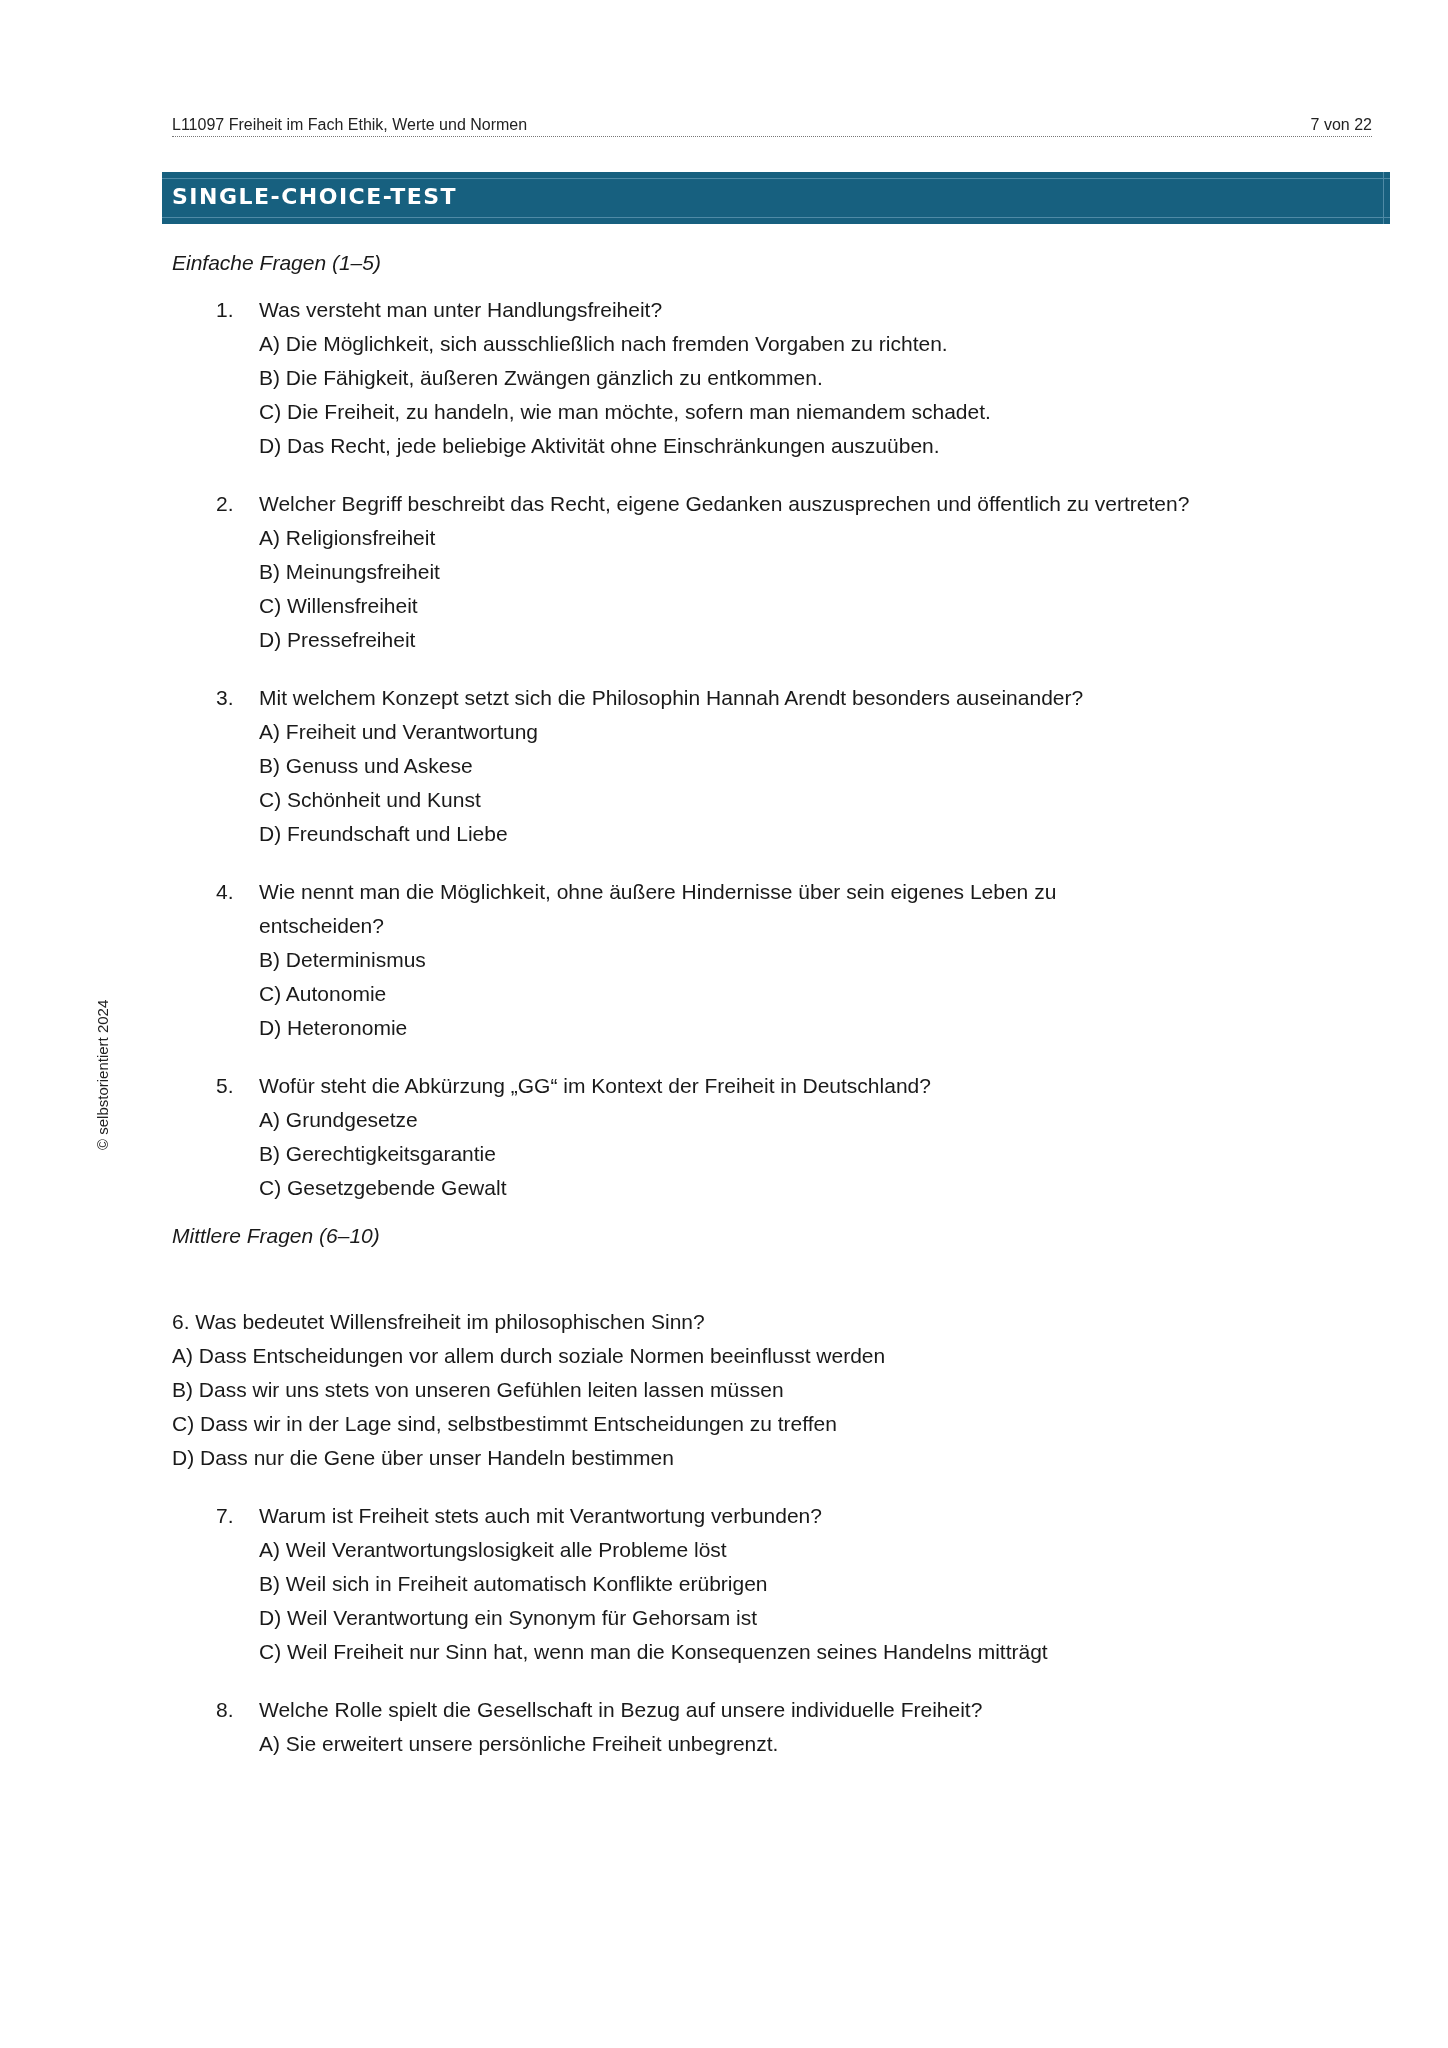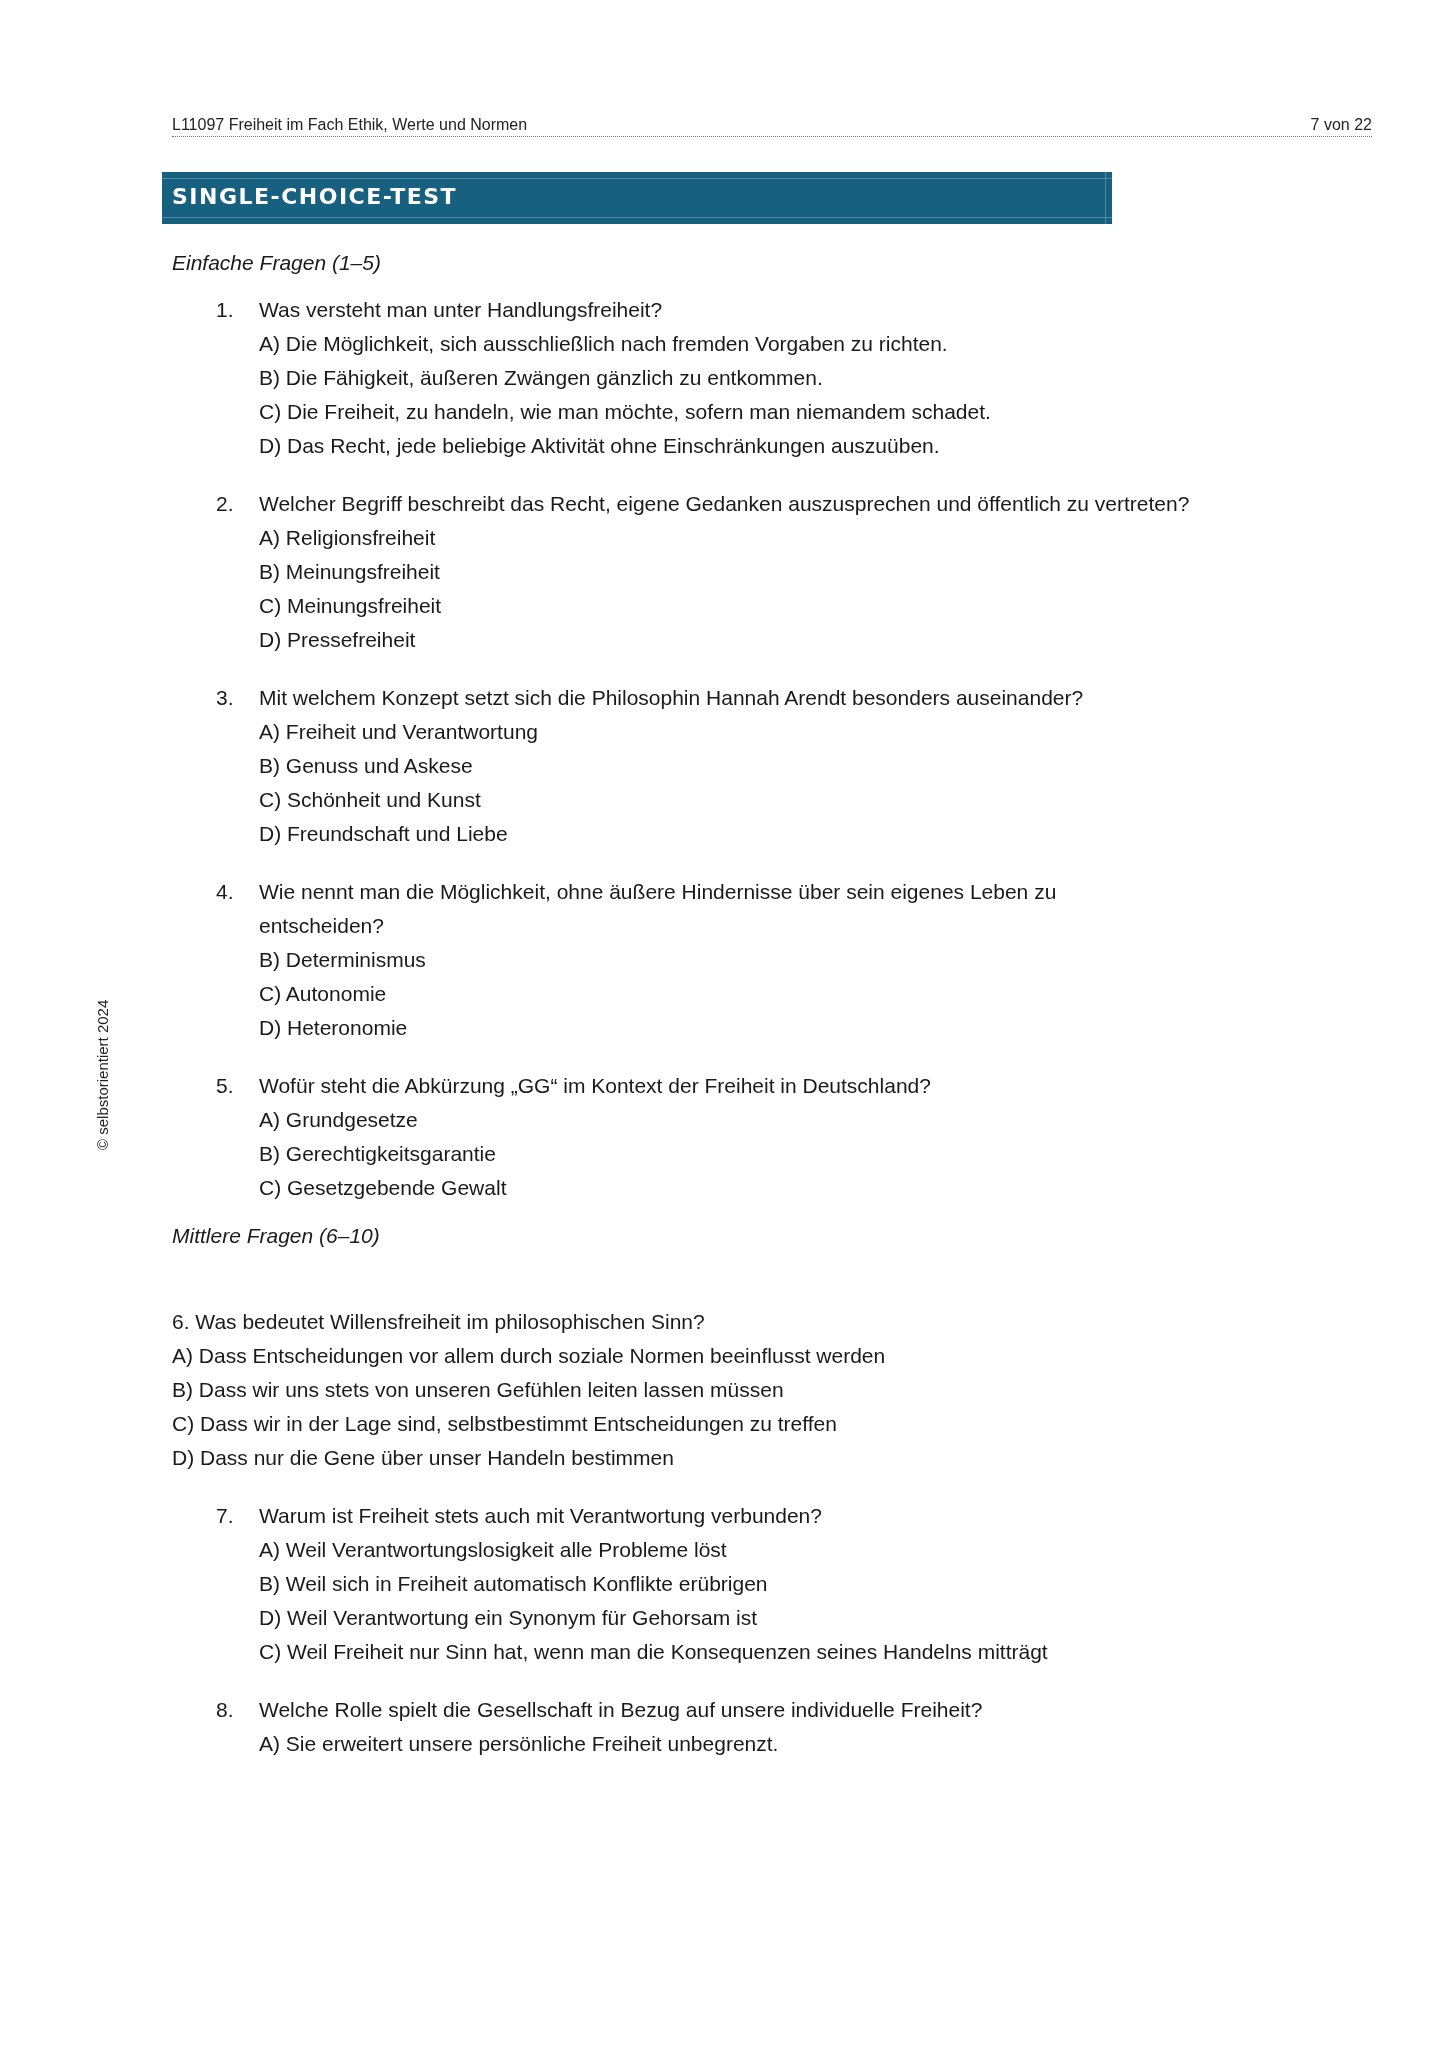--- a/index.html
+++ b/index.html
@@ -11,21 +11,21 @@
     position: absolute; left: 172px; top: 114px; width: 1200px; height: 24px;
     font-size: 16px; color: #222;
   }
   .header .title { position: absolute; left: 0; top: 2px; }
   .header .page { position: absolute; right: 0; top: 2px; }
   .header-rule {
     position: absolute; left: 172px; top: 136px; width: 1200px; height: 0;
     border-top: 1px dotted #777;
   }
   .banner {
-    position: absolute; left: 162px; top: 172px; width: 950px; height: 52px;
+    position: absolute; left: 162px; top: 172px; width: 1228px; height: 52px;
     background: #17607f; box-sizing: border-box;
   }
   .banner::before {
     content: ""; position: absolute; left: 0; right: 0; top: 6px; height: 38px;
     border-top: 1px solid #4f8aa6; border-bottom: 1px solid #4f8aa6;
   }
   .banner::after {
     content: ""; position: absolute; right: 6px; top: 0; bottom: 0; width: 0;
     border-left: 1px solid #4f8aa6;
   }
@@ -70,21 +70,21 @@
     <span class="opt">B) Die Fähigkeit, äußeren Zwängen gänzlich zu entkommen.</span>
     <span class="opt">C) Die Freiheit, zu handeln, wie man möchte, sofern man niemandem schadet.</span>
     <span class="opt">D) Das Recht, jede beliebige Aktivität ohne Einschränkungen auszuüben.</span>
   </div>
 
   <div class="q">
     <span class="num">2.</span>
     <span class="text" style="width:960px;">Welcher Begriff beschreibt das Recht, eigene Gedanken auszusprechen und öffentlich zu vertreten?</span>
     <span class="opt">A) Religionsfreiheit</span>
     <span class="opt">B) Meinungsfreiheit</span>
-    <span class="opt">C) Meinungsfreiheit</span>
+    <span class="opt">C) Willensfreiheit</span>
     <span class="opt">D) Pressefreiheit</span>
   </div>
 
   <div class="q">
     <span class="num">3.</span>
     <span class="text">Mit welchem Konzept setzt sich die Philosophin Hannah Arendt besonders auseinander?</span>
     <span class="opt">A) Freiheit und Verantwortung</span>
     <span class="opt">B) Genuss und Askese</span>
     <span class="opt">C) Schönheit und Kunst</span>
     <span class="opt">D) Freundschaft und Liebe</span>

